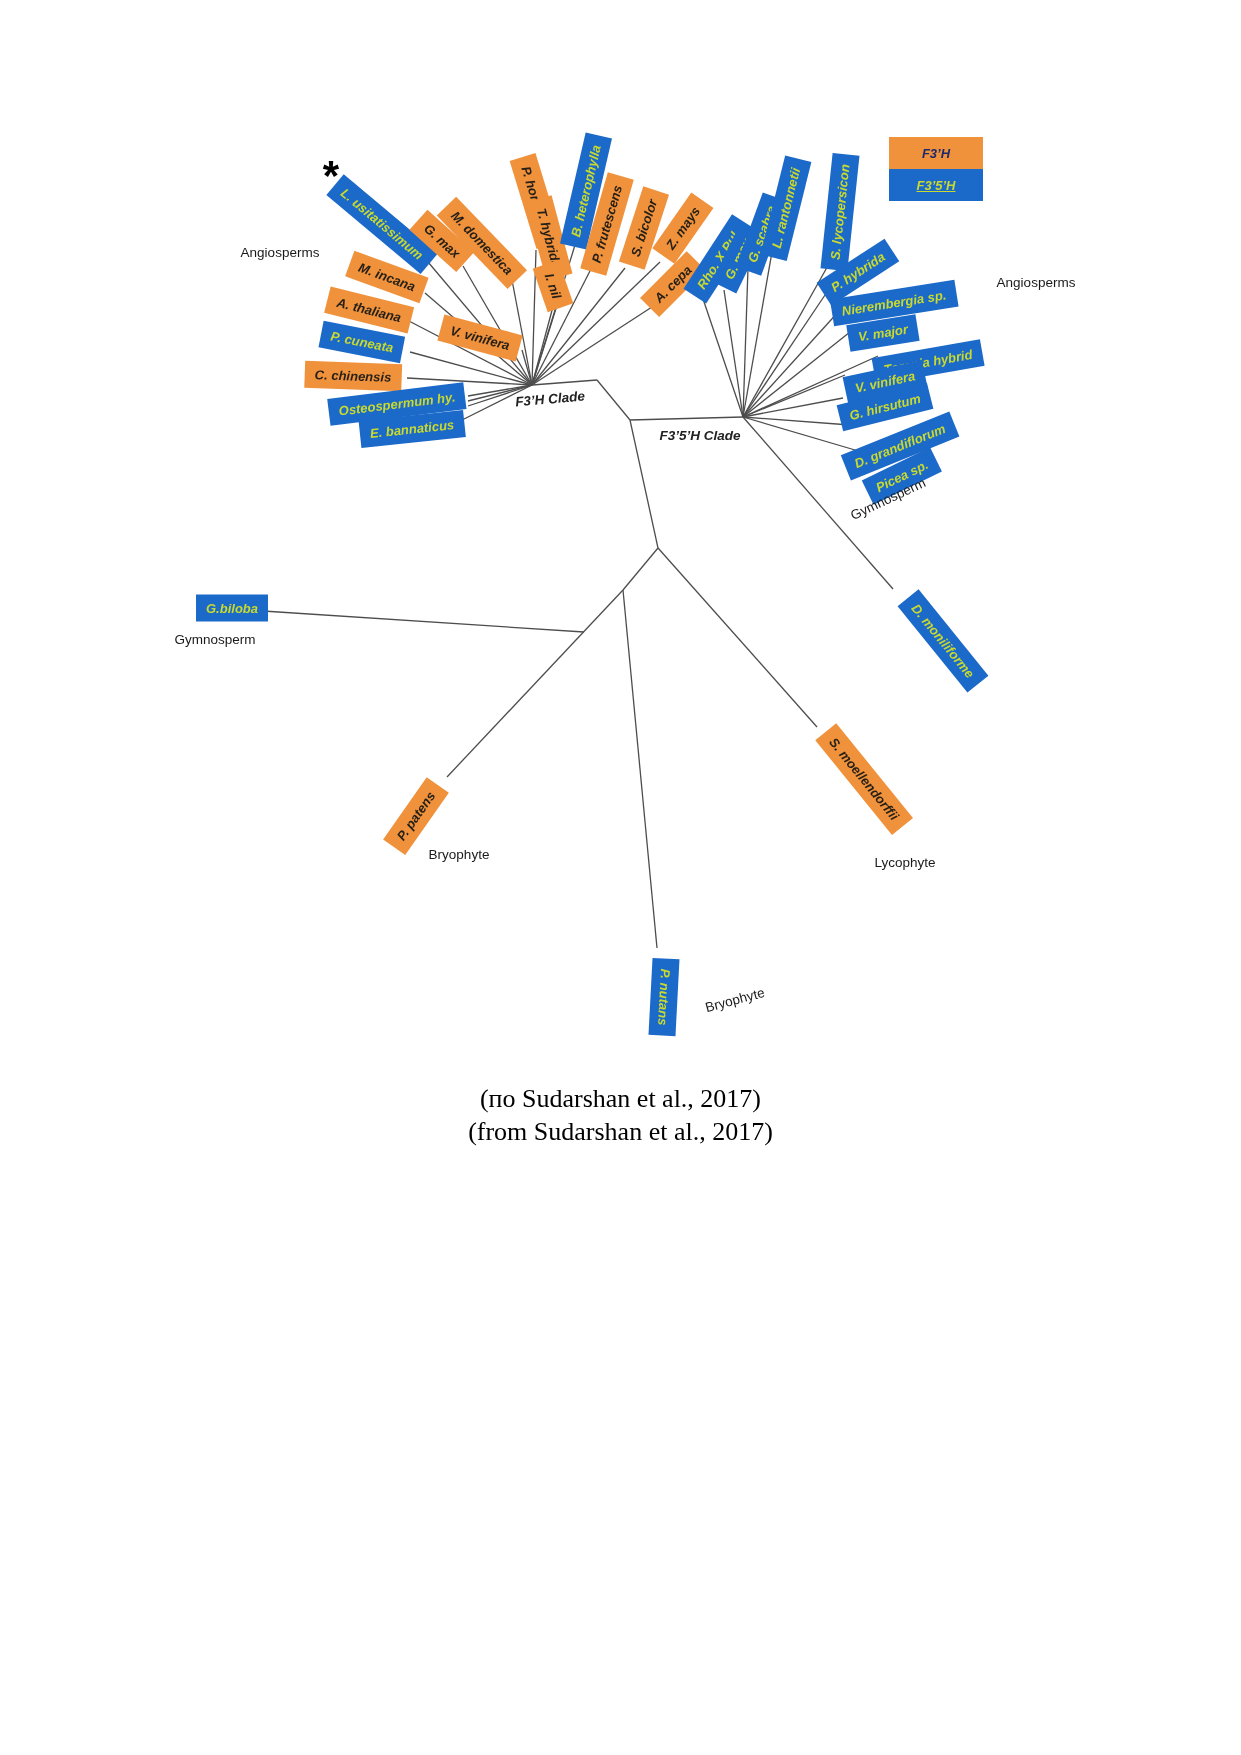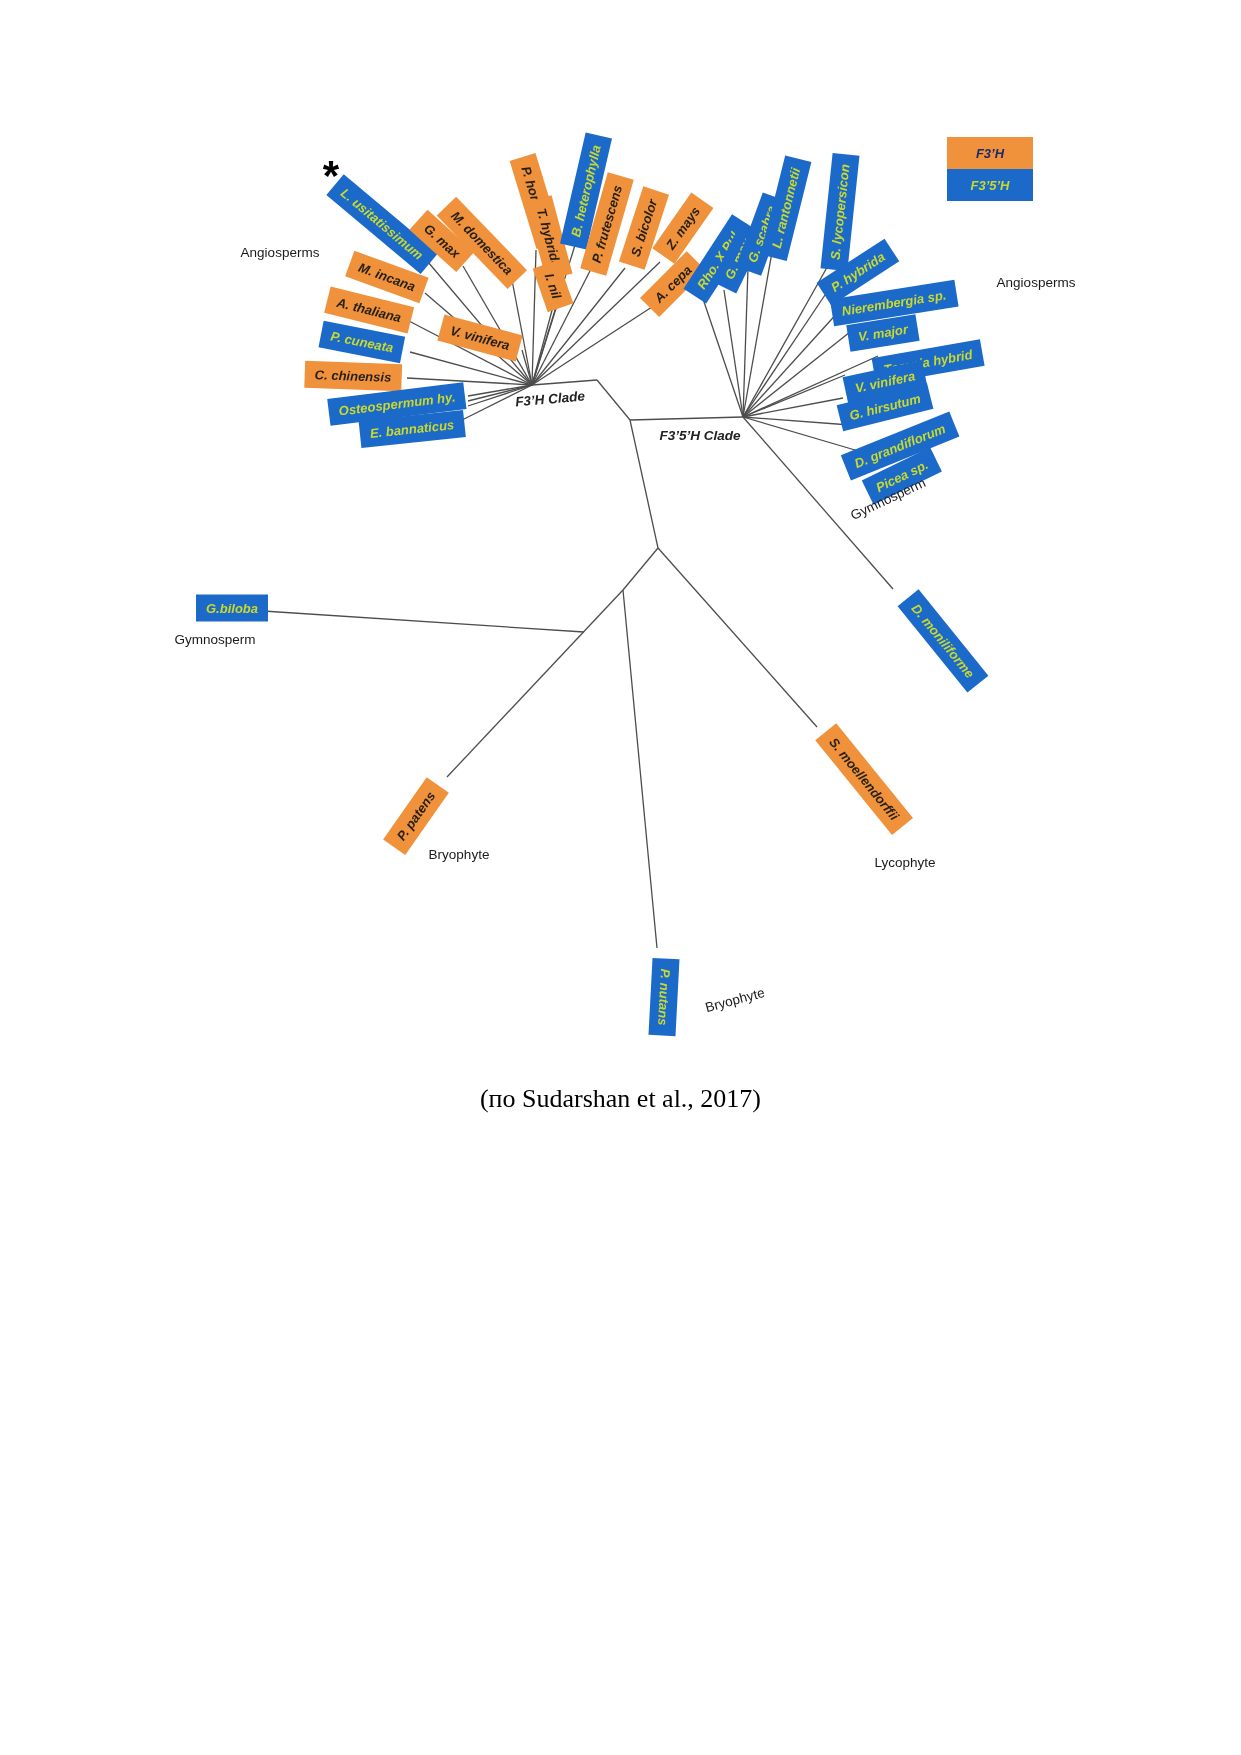--- a/index.html
+++ b/index.html
@@ -11,25 +11,25 @@
          font-style:italic;font-weight:bold;font-size:13px;line-height:1;
          transform:translate(-50%,-50%) rotate(var(--r,0deg));}
   .taxon.orange{background:var(--orange,#F0913B);color:var(--orange-ink,#1c1c30);}
   .taxon.blue{background:var(--blue,#1B69C8);color:var(--blue-ink,#C8D92F);}
   .region{position:absolute;font-size:13.5px;color:#1a1a1a;white-space:nowrap;
           transform:translate(-50%,-50%) rotate(var(--r,0deg));}
   .cladelabel{position:absolute;font-style:italic;font-size:13.5px;font-weight:bold;color:#222;
           white-space:nowrap;transform:translate(-50%,-50%) rotate(var(--r,0deg));}
   .asterisk{position:absolute;font-size:42px;font-weight:bold;color:#000;
           transform:translate(-50%,-50%);line-height:1;}
-  .legend{position:absolute;left:947px;top:137px;width:86px;text-align:right;}
+  .legend{position:absolute;left:889px;top:137px;width:94px;text-align:right;}
   .legend .lg{height:32px;display:flex;align-items:center;justify-content:center;
           font-style:italic;font-weight:bold;font-size:13px;}
   .legend .lg.orange{background:var(--orange,#F0913B);color:var(--legend-ink,#1c2a6b);}
-  .legend .lg.blue{background:var(--blue,#1B69C8);color:var(--blue-ink,#C8D92F);}
+  .legend .lg.blue{background:var(--blue,#1B69C8);color:var(--blue-ink,#C8D92F);text-decoration:underline;}
   .caption{position:absolute;top:1082px;left:0;width:100%;text-align:center;
           font-family:"Liberation Serif",serif;font-size:26px;line-height:33px;color:#000;}
 </style>
 </head>
 <body>
 
 <div class="page">
 
   <svg class="branches" width="1241" height="1100">
 
@@ -132,15 +132,16 @@
   <div class="region" style="left:905px;top:853px;margin-top:9px;">Lycophyte</div>
   <div class="region" style="left:735px;top:1000px;--r:-15deg">Bryophyte</div>
 
   <div class="legend">
     <div class="lg orange">F3’H</div>
     <div class="lg blue">F3’5’H</div>
   </div>
 
   <div class="caption">
     <div>(по Sudarshan et al., 2017)</div>
+    <div>(from Sudarshan et al., 2017)</div>
   </div>
 
 </div>
 
 </body></html>

